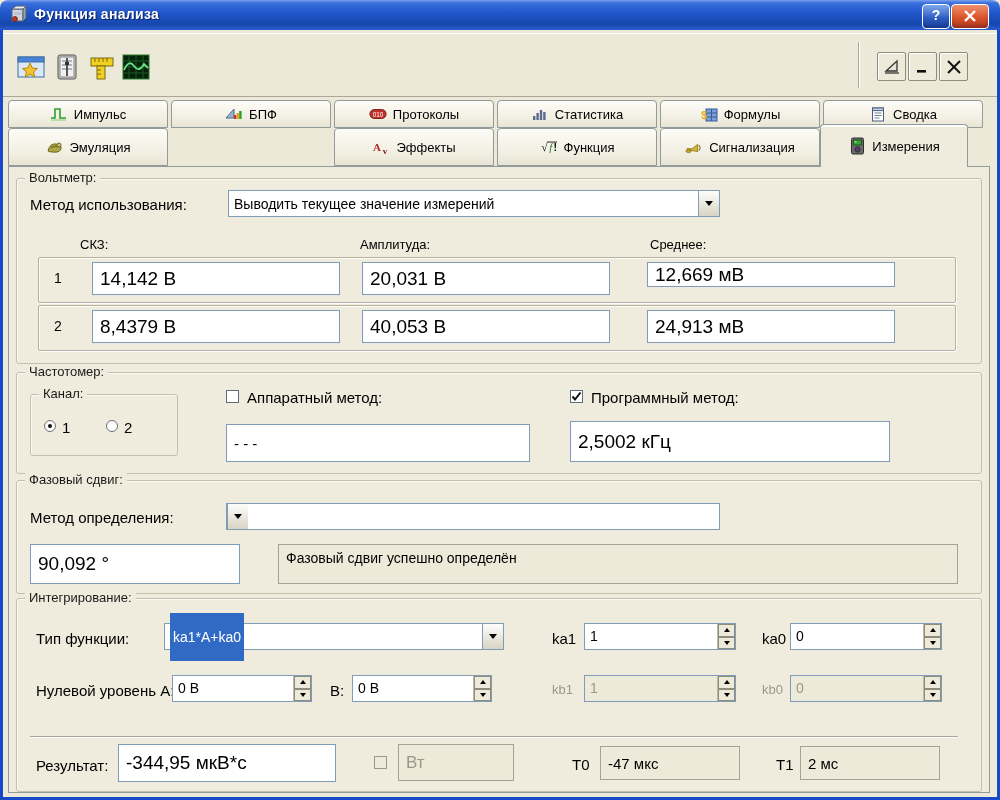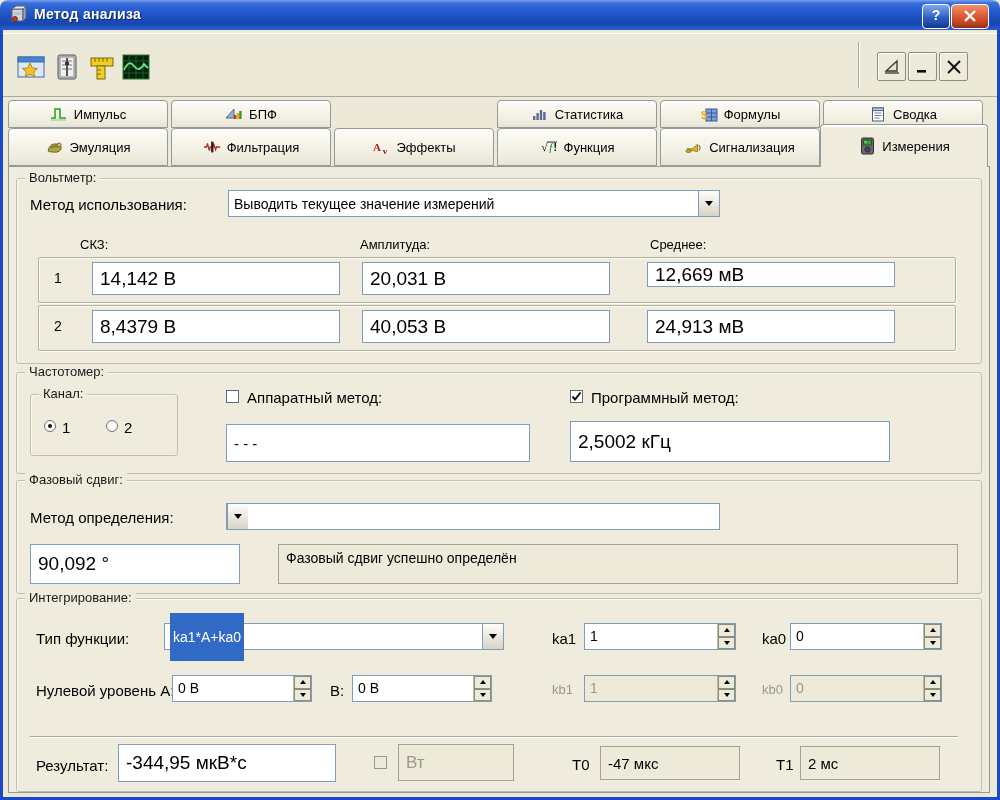--- a/index.html
+++ b/index.html
@@ -78,21 +78,21 @@
   <div class="abs titlebar">
     <span class="abs" style="left:8px;top:5px;">
       <svg width="20" height="20" viewBox="0 0 20 20">
         <rect x="4" y="4" width="11" height="12" fill="#cfd4dd" stroke="#55606e"></rect>
         <polygon points="4,4 8,1 18,1 15,4" fill="#e8edf5" stroke="#55606e"></polygon>
         <polygon points="15,4 18,1 18,13 15,16" fill="#9aa4b2" stroke="#55606e"></polygon>
         <rect x="6" y="7" width="7" height="3" fill="#b8c4d6"></rect>
         <circle cx="7" cy="14" r="2.4" fill="#c43a2a" stroke="#7a1f12"></circle>
       </svg>
     </span>
-    <span class="abs title-text">Метод анализа</span>
+    <span class="abs title-text">Функция анализа</span>
     <div class="abs tb-btn help-btn">?</div>
     <div class="abs tb-btn close-btn">
       <svg width="14" height="14" viewBox="0 0 14 14" style="margin-top:4px;">
         <line x1="2" y1="2" x2="12" y2="12" stroke="#fff" stroke-width="2.4"></line>
         <line x1="12" y1="2" x2="2" y2="12" stroke="#fff" stroke-width="2.4"></line>
       </svg>
     </div>
   </div>
 
   <div class="abs toolbar">
@@ -173,20 +173,29 @@
     <span class="ticon">
       <svg width="18" height="14" viewBox="0 0 18 14">
         <polygon points="1,11 9,2 9,11" fill="#9ab2cc" stroke="#4a6a8a"></polygon>
         <rect x="9" y="8" width="2.4" height="4" fill="#d03020"></rect>
         <rect x="11.6" y="6" width="2.4" height="6" fill="#f0a020"></rect>
         <rect x="14.2" y="4" width="2.4" height="8" fill="#2aa02a"></rect>
       </svg>
       </span>
     <span>БПФ</span>
   </div>
+  <div class="abs tab" style="left:334px;top:100px;width:160px;">
+    <span class="ticon">
+      <svg width="20" height="14" viewBox="0 0 20 14">
+        <rect x="1" y="2" width="18" height="10" rx="5" fill="#c03028" stroke="#701810"></rect>
+        <text x="10" y="10" font-size="7" fill="#fff" text-anchor="middle" font-family="Liberation Sans,sans-serif">010</text>
+      </svg>
+      </span>
+    <span>Протоколы</span>
+  </div>
   <div class="abs tab" style="left:497px;top:100px;width:160px;">
     <span class="ticon">
       <svg width="16" height="14" viewBox="0 0 16 14">
         <rect x="1" y="9" width="2.4" height="4" fill="#5a6a90"></rect>
         <rect x="4.4" y="6" width="2.4" height="7" fill="#5a6a90"></rect>
         <rect x="7.8" y="3" width="2.4" height="10" fill="#5a6a90"></rect>
         <rect x="11.2" y="5" width="2.4" height="8" fill="#5a6a90"></rect>
       </svg>
       </span>
     <span>Статистика</span>
@@ -219,29 +228,20 @@
   <div class="abs tab" style="left:8px;top:128px;width:160px;height:38px;">
     <span class="ticon">
       <svg width="18" height="16" viewBox="0 0 18 16">
         <path d="M2 12 Q4 4 10 5 Q16 6 15 10 Q13 14 7 13 Q3 13 2 12 Z" fill="#b0a848" stroke="#6a6420"></path>
         <path d="M5 9 Q8 6 12 8" fill="none" stroke="#7a7428" stroke-width="1.6"></path>
         <circle cx="13" cy="6" r="2" fill="#d8cc70" stroke="#6a6420"></circle>
       </svg>
       </span>
     <span>Эмуляция</span>
   </div>
-  <div class="abs tab" style="left:171px;top:128px;width:160px;height:38px;">
-    <span class="ticon">
-      <svg width="20" height="16" viewBox="0 0 20 16">
-        <polyline points="1,8 4,8 5,4 7,12 8,8 11,8 12,5 14,11 15,8 19,8" fill="none" stroke="#b02820" stroke-width="1.4"></polyline>
-        <rect x="9" y="2" width="2.6" height="12" fill="#222"></rect>
-      </svg>
-      </span>
-    <span>Фильтрация</span>
-  </div>
   <div class="abs tab" style="left:334px;top:128px;width:160px;height:38px;">
     <span class="ticon">
       <svg width="18" height="15" viewBox="0 0 18 15">
         <text x="5" y="11" font-size="11" font-weight="bold" fill="#b02820" text-anchor="middle" font-family="Liberation Serif,serif">A</text>
         <text x="13" y="14" font-size="9" font-weight="bold" fill="#701810" text-anchor="middle" font-family="Liberation Serif,serif">v</text>
       </svg>
       </span>
     <span>Эффекты</span>
   </div>
   <div class="abs tab" style="left:497px;top:128px;width:160px;height:38px;">
@@ -258,21 +258,21 @@
   <div class="abs tab" style="left:660px;top:128px;width:160px;height:38px;">
     <span class="ticon">
       <svg width="20" height="14" viewBox="0 0 20 14">
         <polygon points="2,9 8,9 14,4 14,12 8,11" fill="#d8b832" stroke="#8a7a20"></polygon>
         <path d="M15.5 5 Q18 8 15.5 11" fill="none" stroke="#8a7a20" stroke-width="1.2"></path>
         <ellipse cx="4" cy="11.5" rx="3" ry="1.6" fill="#c8a828" stroke="#8a7a20"></ellipse>
       </svg>
       </span>
     <span>Сигнализация</span>
   </div>
-  <div class="abs tab tab-active" style="left:820px;top:124px;width:168px;height:43px;z-index:5;">
+  <div class="abs tab tab-active" style="left:820px;top:124px;width:148px;height:43px;z-index:5;">
     <span class="ticon">
       <svg width="15" height="18" viewBox="0 0 15 18">
         <rect x="1.5" y="1" width="12" height="16" rx="1.5" fill="#6a6a6a" stroke="#2e2e2e"></rect>
         <rect x="3.5" y="3" width="8" height="5" fill="#3aa03a" stroke="#1a5a1a"></rect>
         <rect x="4.5" y="4" width="2" height="1.5" fill="#8fe08f"></rect>
         <circle cx="7.5" cy="12.5" r="2.6" fill="#5a3a7a" stroke="#2e2e2e"></circle>
       </svg>
       </span>
     <span>Измерения</span>
   </div>

